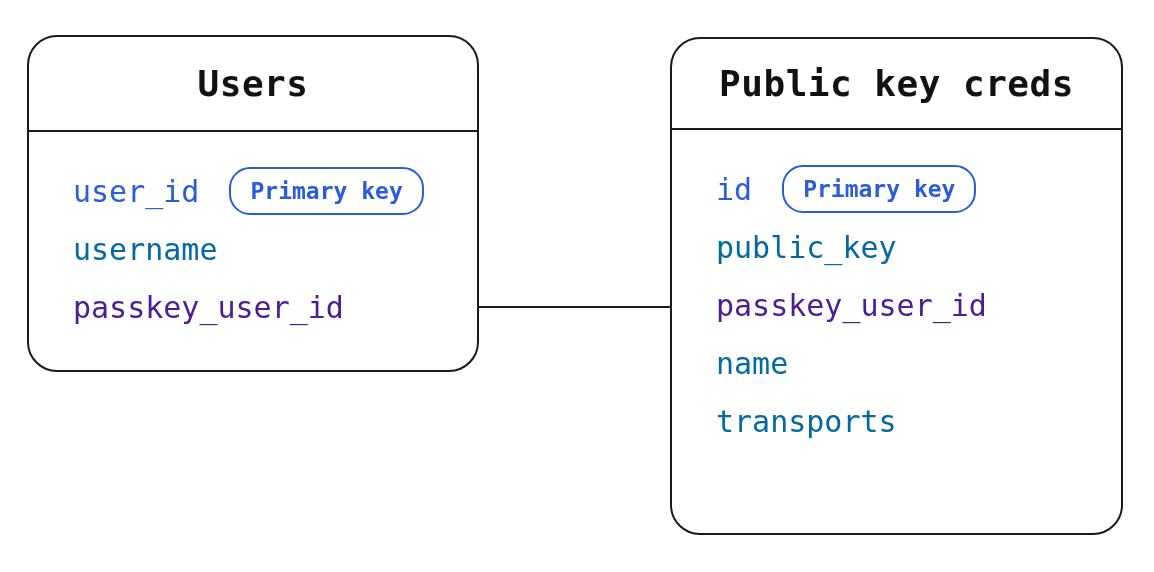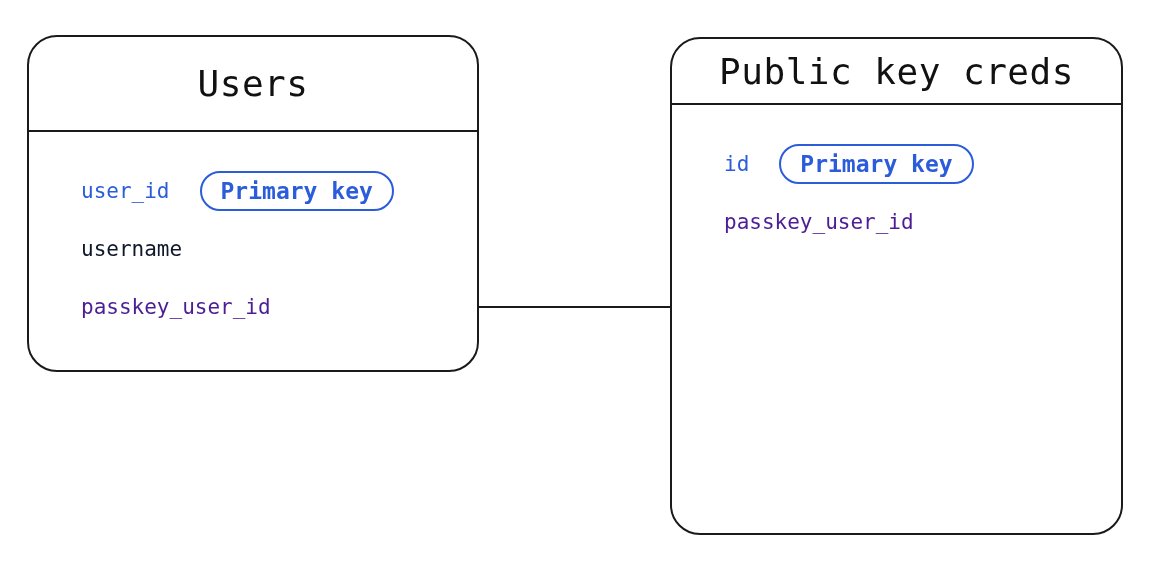--- a/index.html
+++ b/index.html
@@ -33,47 +33,46 @@
     top: 37px;
     width: 453px;
     height: 498px;
   }
   .table-header {
     box-sizing: border-box;
     border-bottom: 2px solid #1a1a1a;
     display: flex;
     align-items: center;
     justify-content: center;
-    font-weight: normal;
+    font-weight: bold;
     font-size: 36px;
     color: #111111;
     letter-spacing: 0.5px;
   }
   .users .table-header { height: 95px; }
-  .pkcreds .table-header { height: 66px; }
+  .pkcreds .table-header { height: 91px; }
   .table-fields {
     padding: 30px 0 0 44px;
   }
   .row {
     height: 58px;
     display: flex;
     align-items: center;
   }
   .fname {
-    font-size: 21px;
+    font-size: 30px;
     white-space: pre;
-    margin-left: 8px;
   }
-  .fname.black  { color: #0f172a; }
+  .fname.black  { color: #0369a1; }
   .fname.blue   { color: #2b5cd9; }
   .fname.orange { color: #4c1d95; }
   .badge {
     margin-left: 30px;
     box-sizing: border-box;
-    height: 40px;
+    height: 48px;
     padding: 0 19px;
     border: 2px solid #2b5cd9;
     border-radius: 21px;
     display: inline-flex;
     align-items: center;
     justify-content: center;
     color: #2b5cd9;
     font-weight: bold;
     font-size: 23px;
     white-space: pre;
@@ -111,18 +110,27 @@
   <div class="connector"></div>
 
   <div class="table-box pkcreds">
     <div class="table-header">Public key creds</div>
     <div class="table-fields">
       <div class="row">
         <span class="fname blue">id</span>
         <span class="badge">Primary key</span>
       </div>
       <div class="row">
+        <span class="fname black">public_key</span>
+      </div>
+      <div class="row">
         <span class="fname orange">passkey_user_id</span>
+      </div>
+      <div class="row">
+        <span class="fname black">name</span>
+      </div>
+      <div class="row">
+        <span class="fname black">transports</span>
       </div>
     </div>
   </div>
 
 </div>
 
 </body></html>

